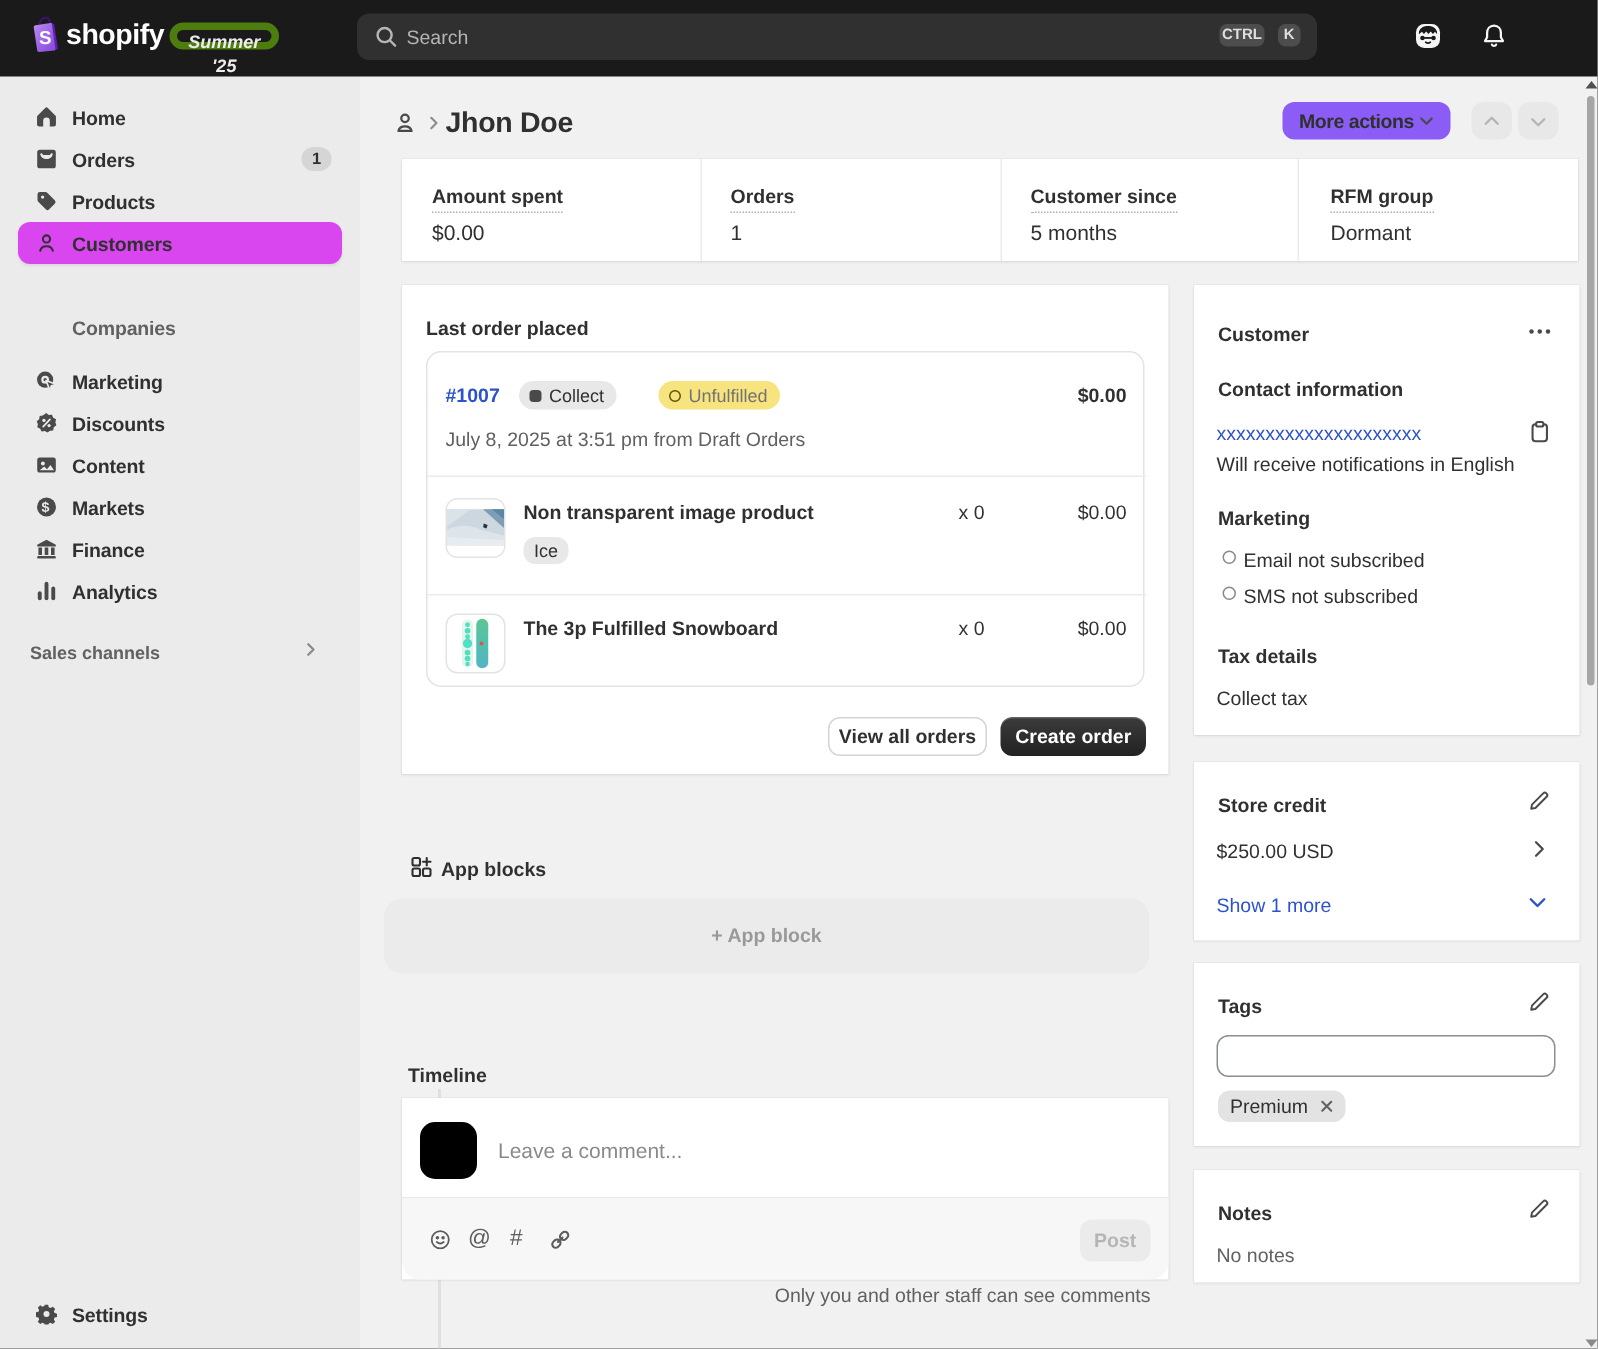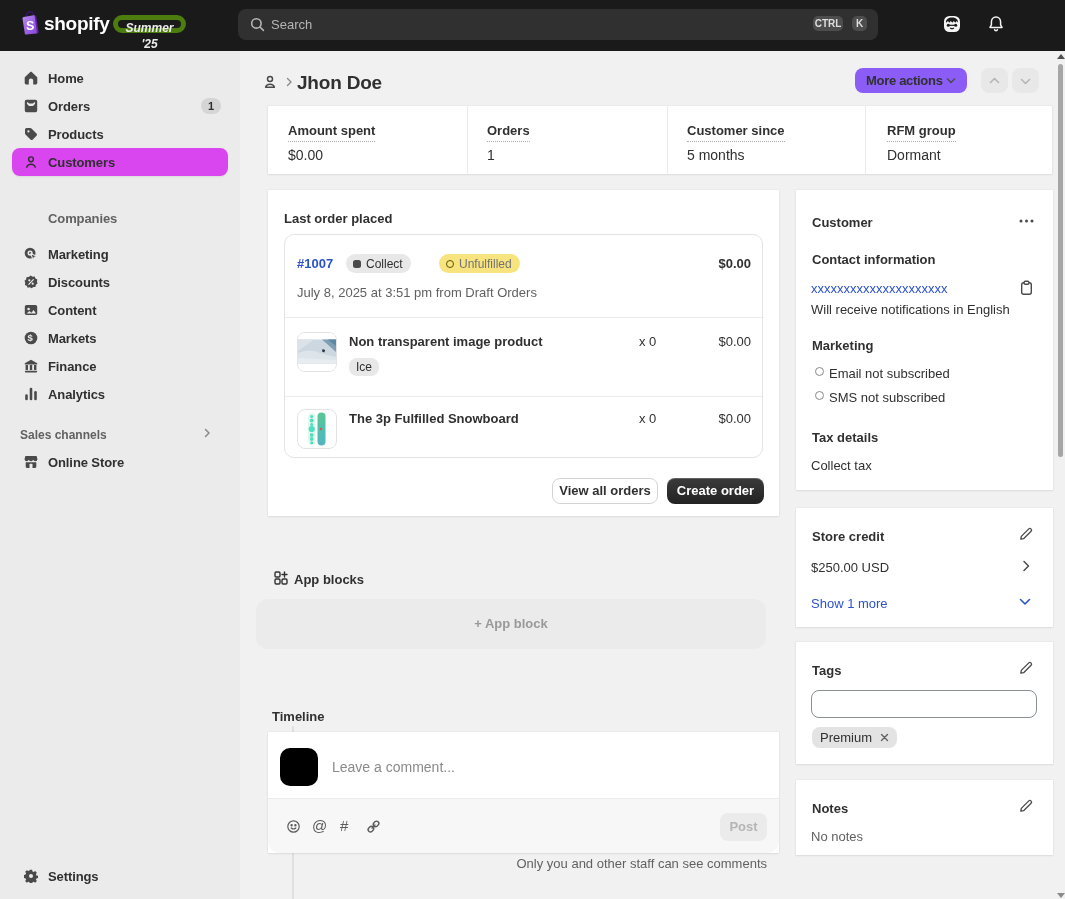--- a/index.html
+++ b/index.html
@@ -159,28 +159,20 @@
         <rect x="1.2" y="7.2" width="2.6" height="6" rx="1.3" fill="#4a4a4a"></rect>
         <rect x="5.7" y="0.8" width="2.6" height="12.4" rx="1.3" fill="#4a4a4a"></rect>
         <rect x="10.2" y="4" width="2.6" height="9.2" rx="1.3" fill="#4a4a4a"></rect>
       </svg>
     <span class="lb">Analytics</span>
     </div>
   <div class="abs" style="left:20px;top:377px;font-size:12px;font-weight:bold;color:#616161">Sales channels</div>
   <svg class="abs" style="left:202px;top:377px" width="10" height="10" viewBox="0 0 10 10" fill="none" stroke="#8a8a8a" stroke-width="1.5" stroke-linecap="round" stroke-linejoin="round">
       <path d="M3.5 1.5 L7 5 L3.5 8.5"></path>
     </svg>
-  <div class="nav" style="top:397px">
-    <svg class="ic" viewBox="0 0 14 14">
-        <path d="M1.4 1 h11.2 l0.9 3.2 a2.3 2.3 0 0 1 -2.2 2 a2.2 2.2 0 0 1 -2.1-1.4 A2.3 2.3 0 0 1 7 6.2 A2.3 2.3 0 0 1 4.8 4.8 A2.2 2.2 0 0 1 2.7 6.2 A2.3 2.3 0 0 1 0.5 4.2 Z" fill="#4a4a4a"></path>
-        <path d="M1.7 7.2 h10.6 V11.4 a1.6 1.6 0 0 1 -1.6 1.6 H3.3 a1.6 1.6 0 0 1 -1.6 -1.6 Z" fill="#4a4a4a"></path>
-        <rect x="5.5" y="8.8" width="3" height="4.2" rx="0.6" fill="#ebebeb"></rect>
-      </svg>
-    <span class="lb">Online Store</span>
-    </div>
   <div class="nav" style="top:811px">
     <svg class="ic" viewBox="0 0 14 14">
         <path d="M5.9 0.8 h2.2 l0.4 1.7 1.2 0.5 1.5-0.9 1.6 1.6 -0.9 1.5 0.5 1.2 1.7 0.4 v2.2 l-1.7 0.4 -0.5 1.2 0.9 1.5 -1.6 1.6 -1.5-0.9 -1.2 0.5 -0.4 1.7 H5.9 l-0.4-1.7 -1.2-0.5 -1.5 0.9 -1.6-1.6 0.9-1.5 -0.5-1.2 -1.7-0.4 V5.9 l1.7-0.4 0.5-1.2 -0.9-1.5 1.6-1.6 1.5 0.9 1.2-0.5 Z" fill="#4a4a4a"></path>
         <circle cx="7" cy="7" r="2" fill="#ebebeb"></circle>
       </svg>
     <span class="lb">Settings</span>
     </div>
 </div>
 
 <div id="content"></div>

